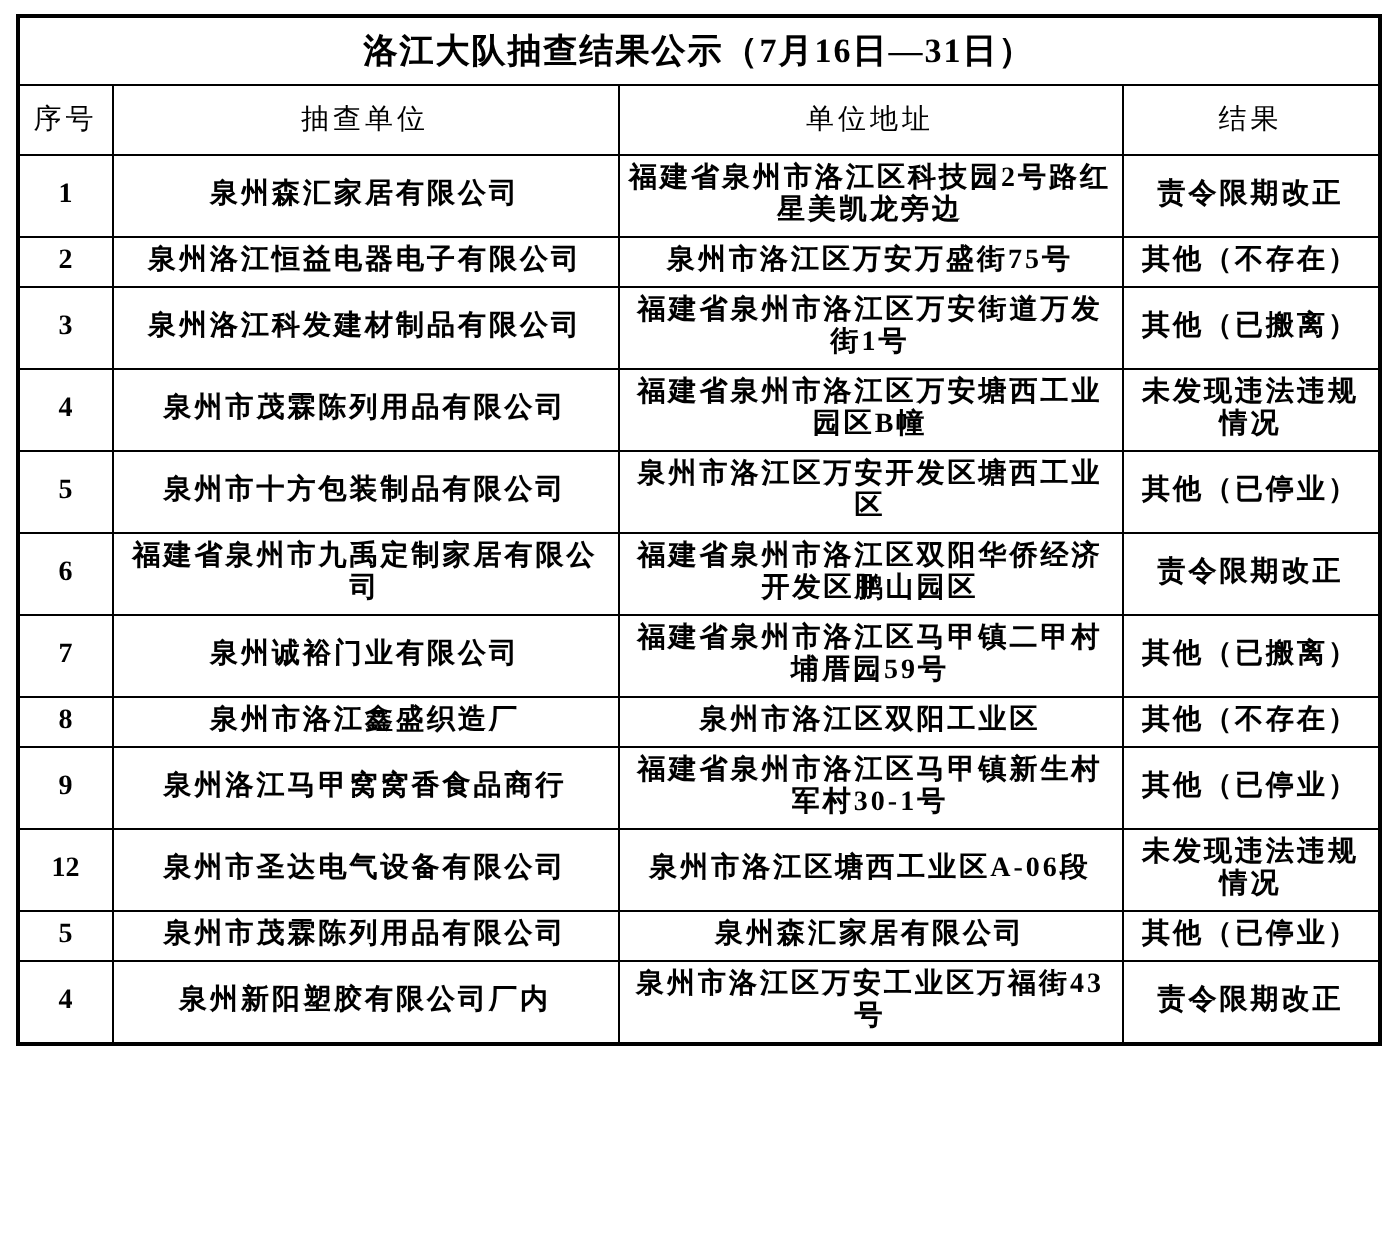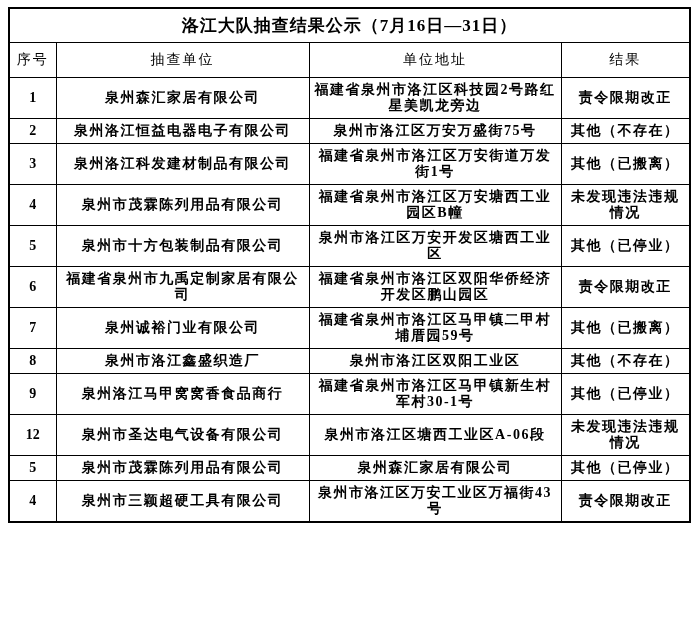--- a/index.html
+++ b/index.html
@@ -140,19 +140,19 @@
           <td>未发现违法违规情况</td>
         </tr>
         <tr>
           <td class="cell-no">5</td>
           <td>泉州市茂霖陈列用品有限公司</td>
           <td>泉州森汇家居有限公司</td>
           <td>其他（已停业）</td>
         </tr>
         <tr>
           <td class="cell-no">4</td>
-          <td>泉州市三颖超硬工具有限公司</td>
+          <td>泉州新阳塑胶有限公司厂内</td>
           <td>泉州市洛江区万安工业区万福街43号</td>
           <td>责令限期改正</td>
         </tr>
       </tbody>
   </table>
 </div>
 
 </body></html>

